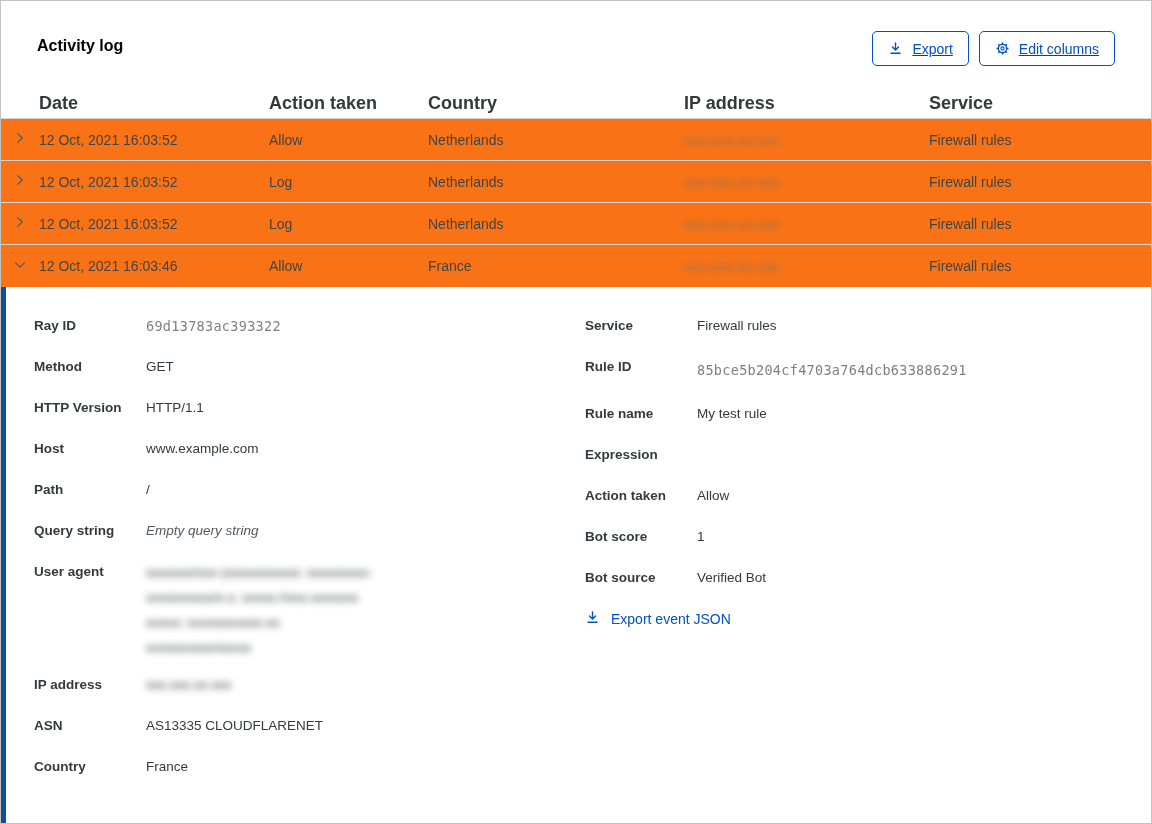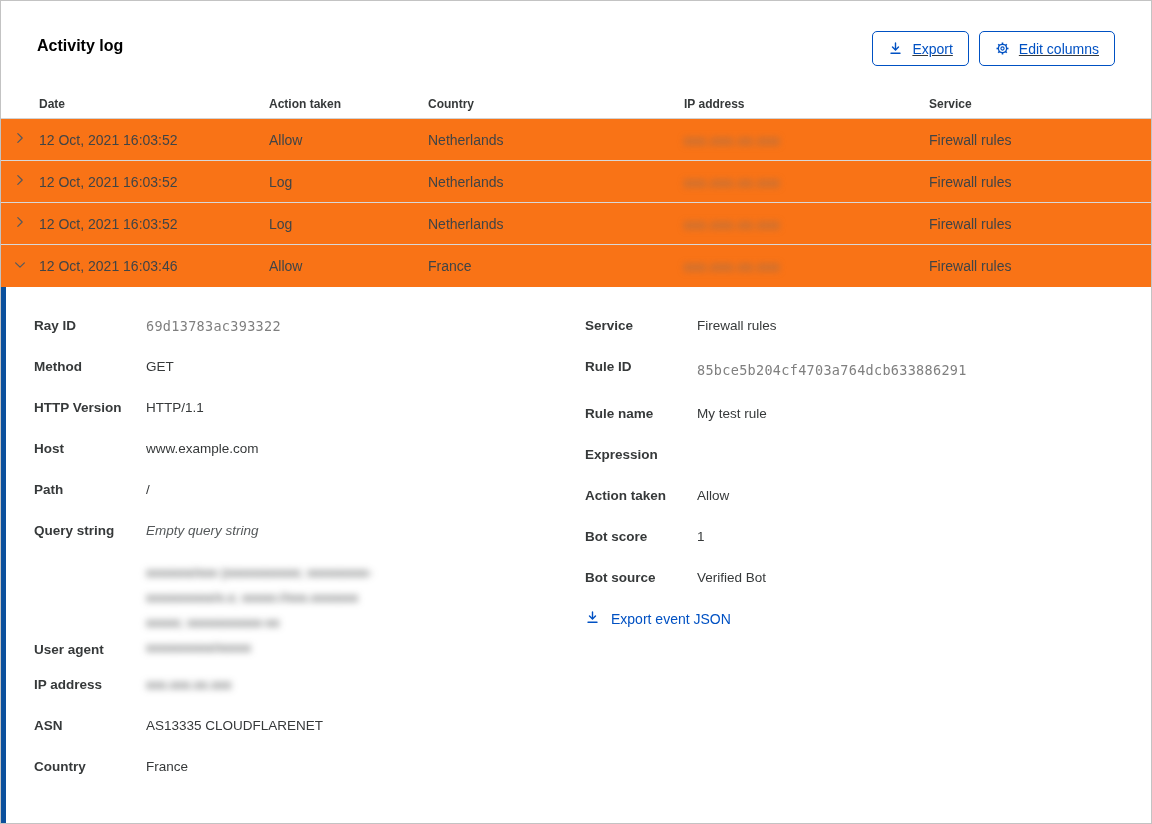--- a/index.html
+++ b/index.html
@@ -55,21 +55,21 @@
   .btn svg { display: block; }
   
   .grid-row {
     display: grid;
     grid-template-columns: 38px 230px 159px 256px 245px 1fr;
     align-items: center;
   }
   .thead {
     margin-top: 32px;
     height: 30px;
-    font-size: 12px;
+    font-size: 18px;
     font-weight: 700;
     color: #36393a;
     border-bottom: 1px solid #d2d2d2;
     flex: 0 0 auto;
   }
   .trow {
     height: 42px;
     font-size: 14px;
     color: #404446;
     border-bottom: 1px solid #d8d8d8;
@@ -125,21 +125,21 @@
     word-break: break-all;
     line-height: 26px;
   }
   .italic { font-style: italic; color: #54585a; }
   .ua-value {
     white-space: pre-line;
     line-height: 25px;
     max-width: 300px;
     margin-top: -2px;
   }
-  .drow-ua { margin-bottom: 15px; align-items: flex-end; }
+  .drow-ua { margin-bottom: 15px; }
   .export-link {
     display: inline-flex;
     align-items: center;
     gap: 11px;
     color: #0051c3;
     font-size: 14px;
     margin-top: 1px;
     cursor: pointer;
     text-decoration: none;
     justify-content: center;

